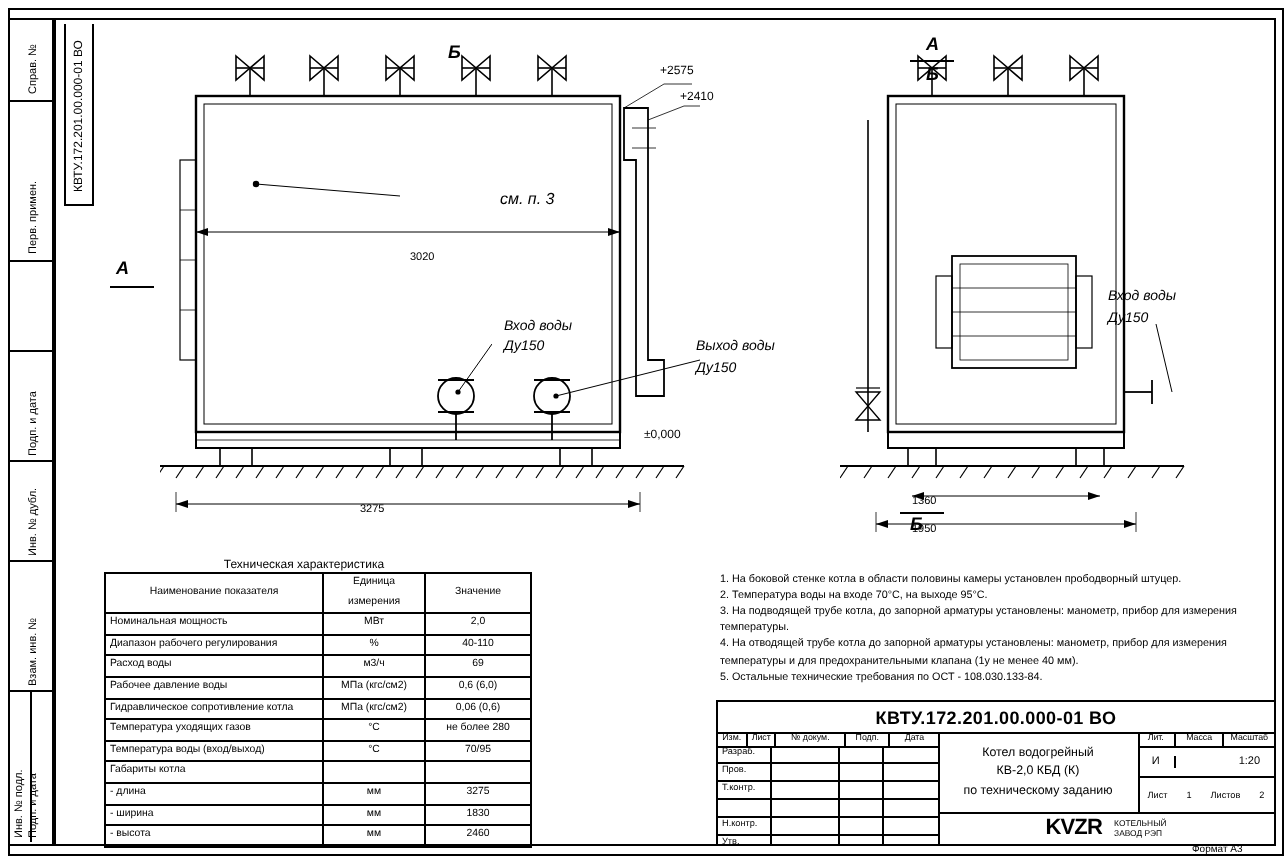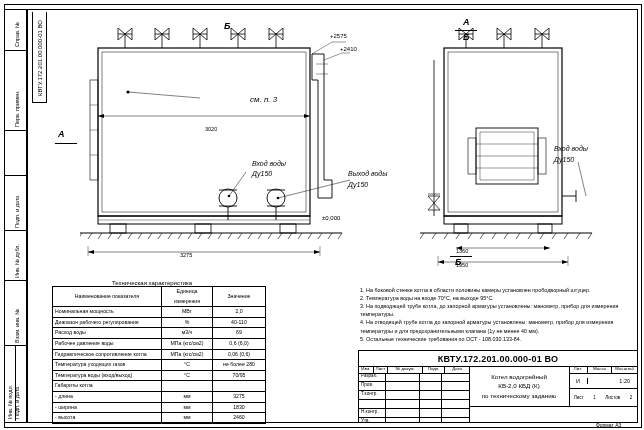--- a/index.html
+++ b/index.html
@@ -388,17 +388,22 @@
       <span style="width:24px;border-right:.6px solid #000;text-align:center;"></span>
       <span style="width:25px;text-align:center;">1:20</span>
     </div>
     <div class="abs" style="left:210px;top:37px;width:68px;height:18px;border-bottom:1.2px solid #000;display:flex;font-size:4.6px;align-items:center;justify-content:space-around;">
       <span>Лист</span>
       <span>1</span>
       <span>Листов</span>
       <span>2</span>
     </div>
 
+    <div class="abs" style="left:110px;top:55px;width:168px;height:16px;display:flex;align-items:center;justify-content:center;gap:6px;">
+      <span style="font-weight:bold;font-size:11px;letter-spacing:-.4px;">KVZR</span>
+      <span style="font-size:4.2px;line-height:1.25;white-space:pre;">КОТЕЛЬНЫЙ
+ЗАВОД РЭП</span>
+    </div>
   </div>
 
   <div class="txt" style="left:596px;top:423px;font-size:5px;">Формат  A3</div>
 
 </div>
 
 </body></html>

